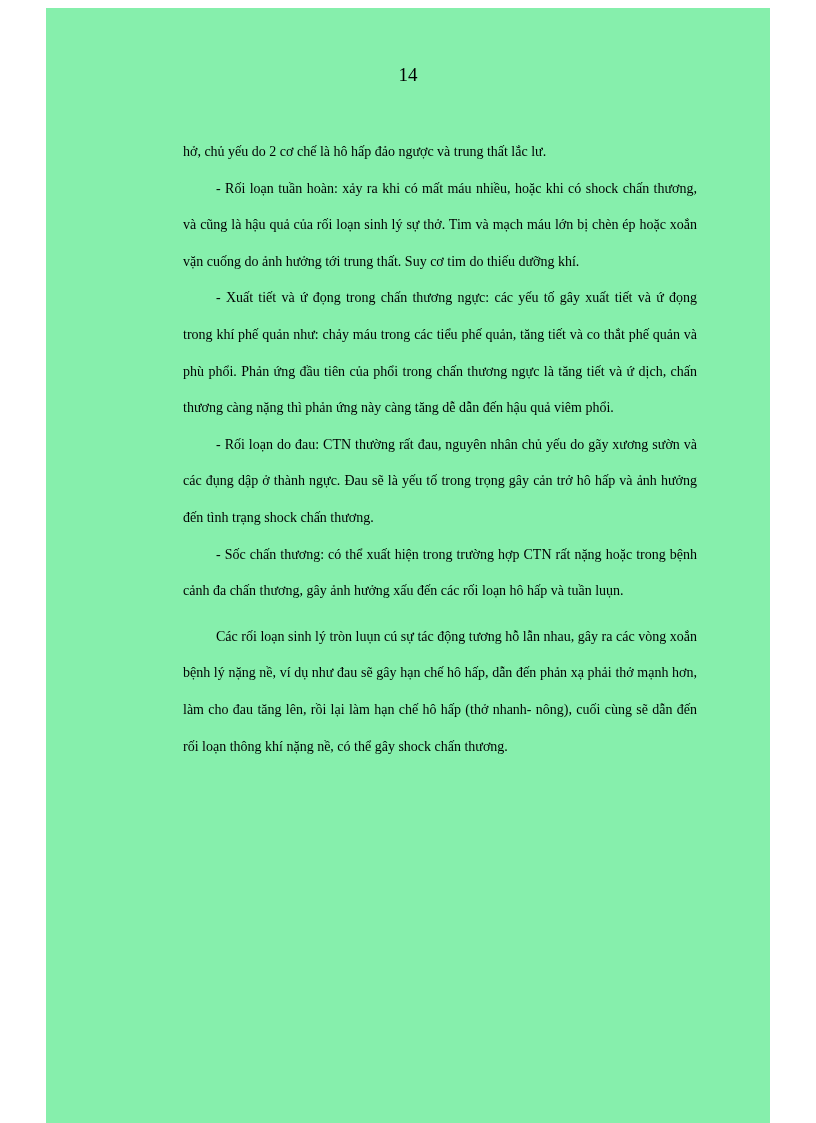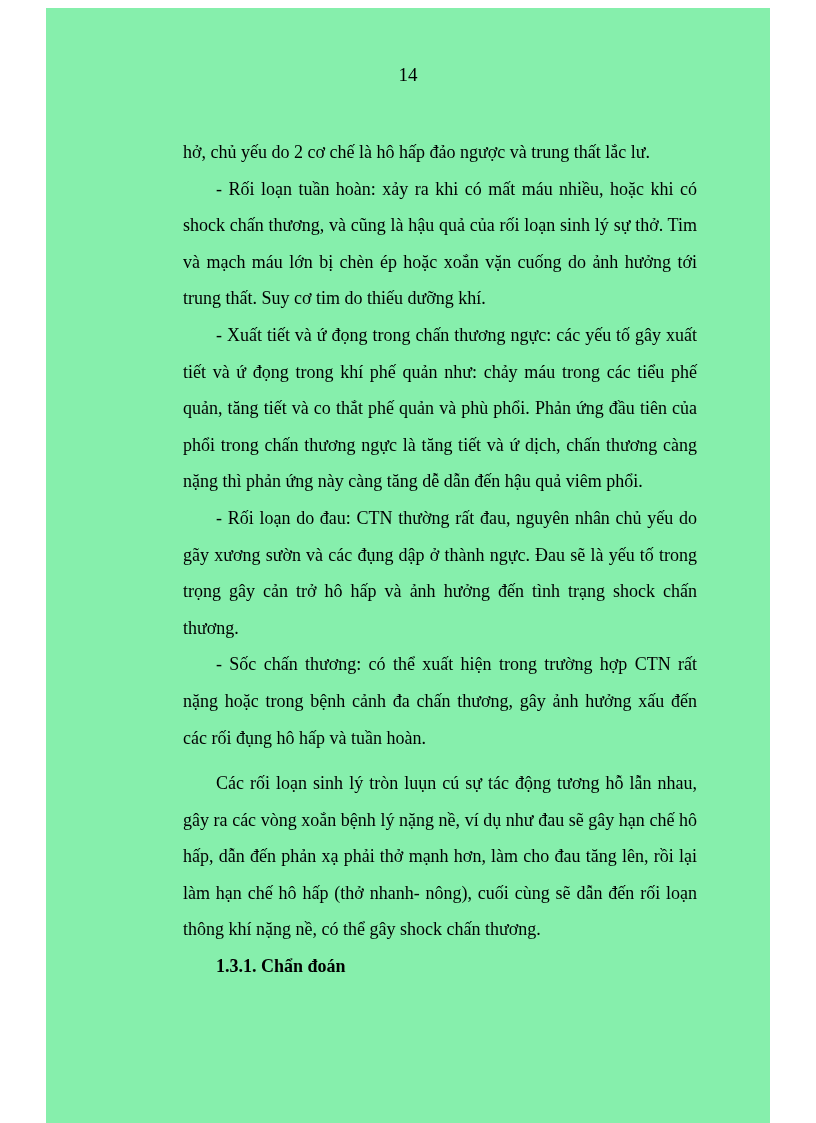--- a/index.html
+++ b/index.html
@@ -18,21 +18,21 @@
     overflow: hidden;
   }
   .page-number {
     padding-top: 56px;
     text-align: center;
     font-size: 19px;
     line-height: 22px;
   }
   .content {
     margin: 48px 73px 0 137px;
-    font-size: 18px;
+    font-size: 14px;
     line-height: 36.6px;
     text-align: justify;
   }
   .content p {
     margin: 0;
     padding: 0;
     text-indent: 33px;
   }
   .content p.no-indent {
     text-indent: 0;
@@ -77,24 +77,23 @@
   <div class="content">
 
     <p class="no-indent">hở, chủ yếu do 2 cơ chế là hô hấp đảo ngược và trung thất lắc lư.</p>
 
     <p>- Rối loạn tuần hoàn: xảy ra khi có mất máu nhiều, hoặc khi có shock chấn thương, và cũng là hậu quả của rối loạn sinh lý sự thở. Tim và mạch máu lớn bị chèn ép hoặc xoắn vặn cuống do ảnh hưởng tới trung thất. Suy cơ tim do thiếu dưỡng khí.</p>
 
     <p>- Xuất tiết và ứ đọng trong chấn thương ngực: các yếu tố gây xuất tiết và ứ đọng trong khí phế quản như: chảy máu trong các tiểu phế quản, tăng tiết và co thắt phế quản và phù phổi. Phản ứng đầu tiên của phổi trong chấn thương ngực là tăng tiết và ứ dịch, chấn thương càng nặng thì phản ứng này càng tăng dễ dẫn đến hậu quả viêm phổi.</p>
 
     <p>- Rối loạn do đau: CTN thường rất đau, nguyên nhân chủ yếu do gãy xương sườn và các đụng dập ở thành ngực. Đau sẽ là yếu tố trong trọng gây cản trở hô hấp và ảnh hưởng đến tình trạng shock chấn thương.</p>
 
-    <p>- Sốc chấn thương: có thể xuất hiện trong trường hợp CTN rất nặng hoặc trong bệnh cảnh đa chấn thương, gây ảnh hưởng xấu đến các rối đụng hô hấp và tuần hoàn.</p>
+    <p>- Sốc chấn thương: có thể xuất hiện trong trường hợp CTN rất nặng hoặc trong bệnh cảnh đa chấn thương, gây ảnh hưởng xấu đến các rối loạn hô hấp và tuần luụn.</p>
 
     <p class="spaced-before">Các rối loạn sinh lý tròn luụn cú sự tác động tương hỗ lẫn nhau, gây ra các vòng xoắn bệnh lý nặng nề, ví dụ như đau sẽ gây hạn chế hô hấp, dẫn đến phản xạ phải thở mạnh hơn, làm cho đau tăng lên, rồi lại làm hạn chế hô hấp (thở nhanh- nông), cuối cùng sẽ dẫn đến rối loạn thông khí nặng nề, có thể gây shock chấn thương.</p>
 
 
-    <p class="subsection-heading">1.3.1. Chẩn đoán</p>
 
   </div>
 
   <div class="bottom-dotted-line" style="background-image: repeating-linear-gradient(90deg, rgb(232, 208, 234) 0px, rgb(232, 208, 234) 2px, transparent 2px, transparent 8px);"></div>
 
 </div>
 
 </body></html>

